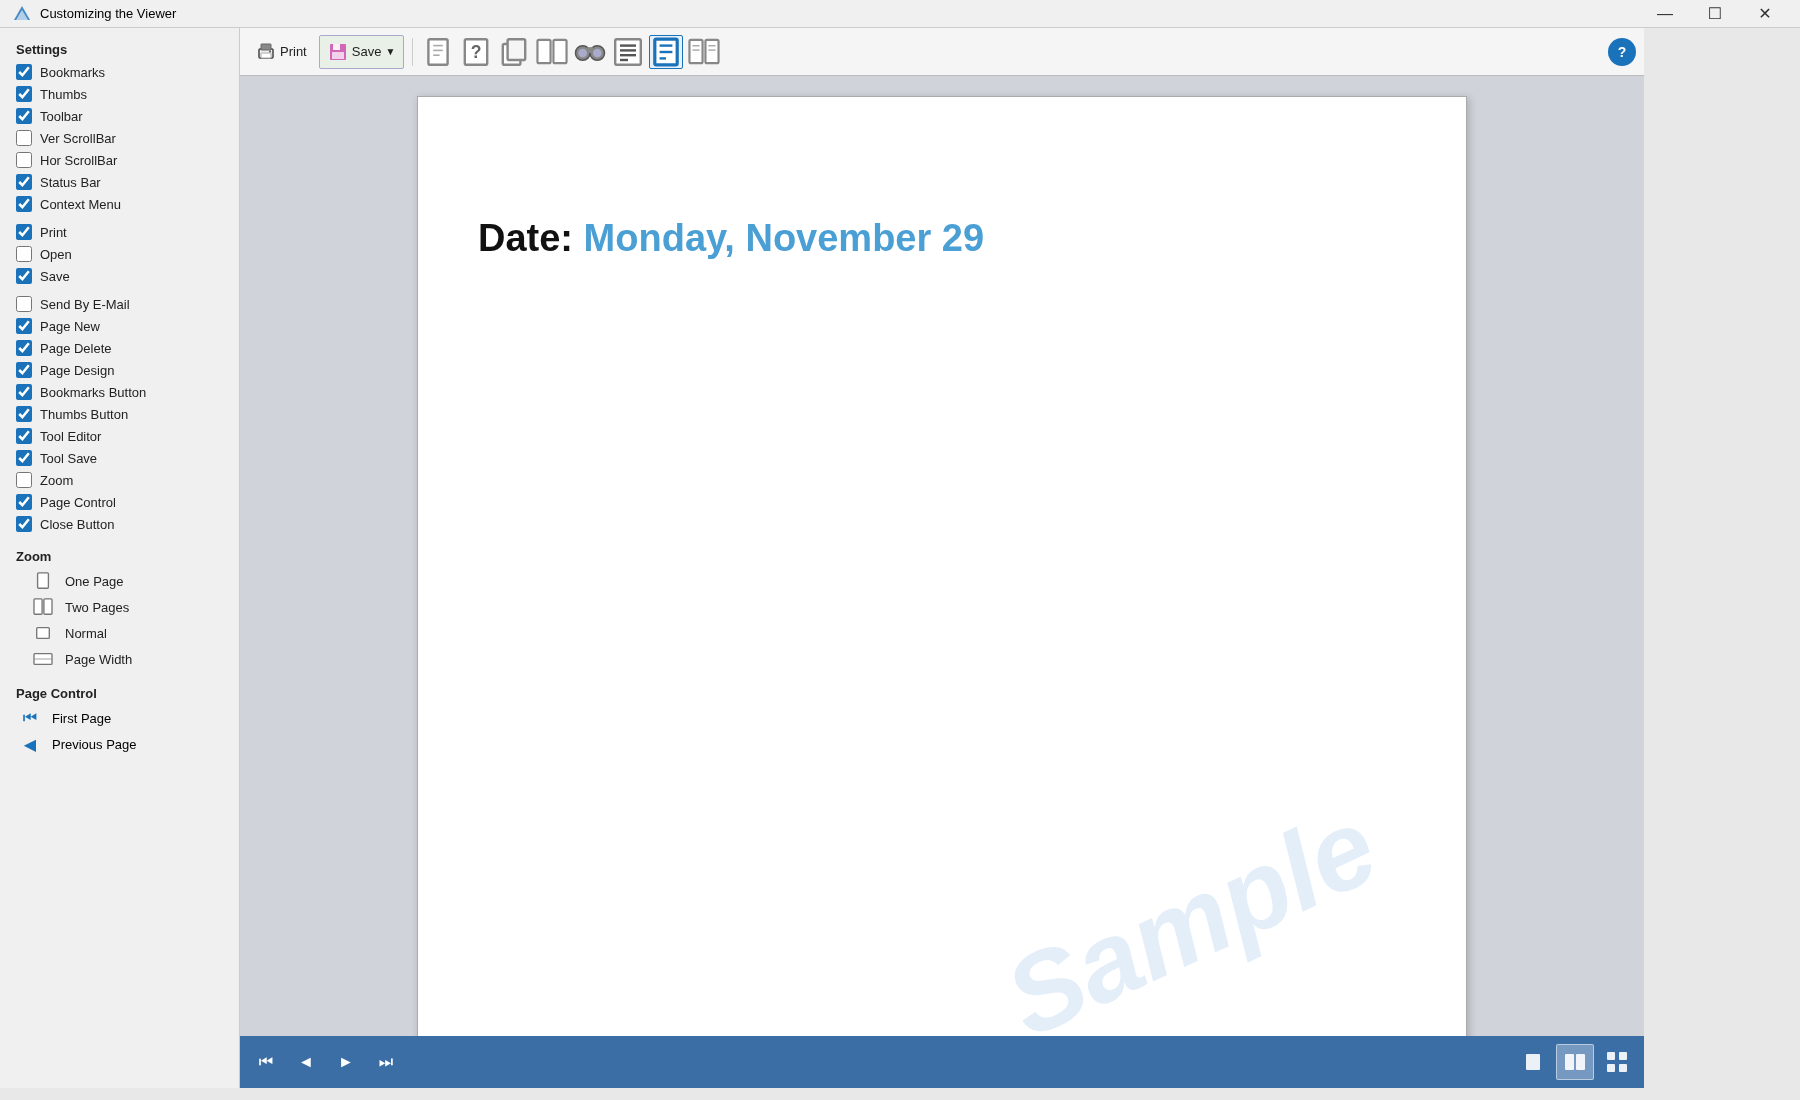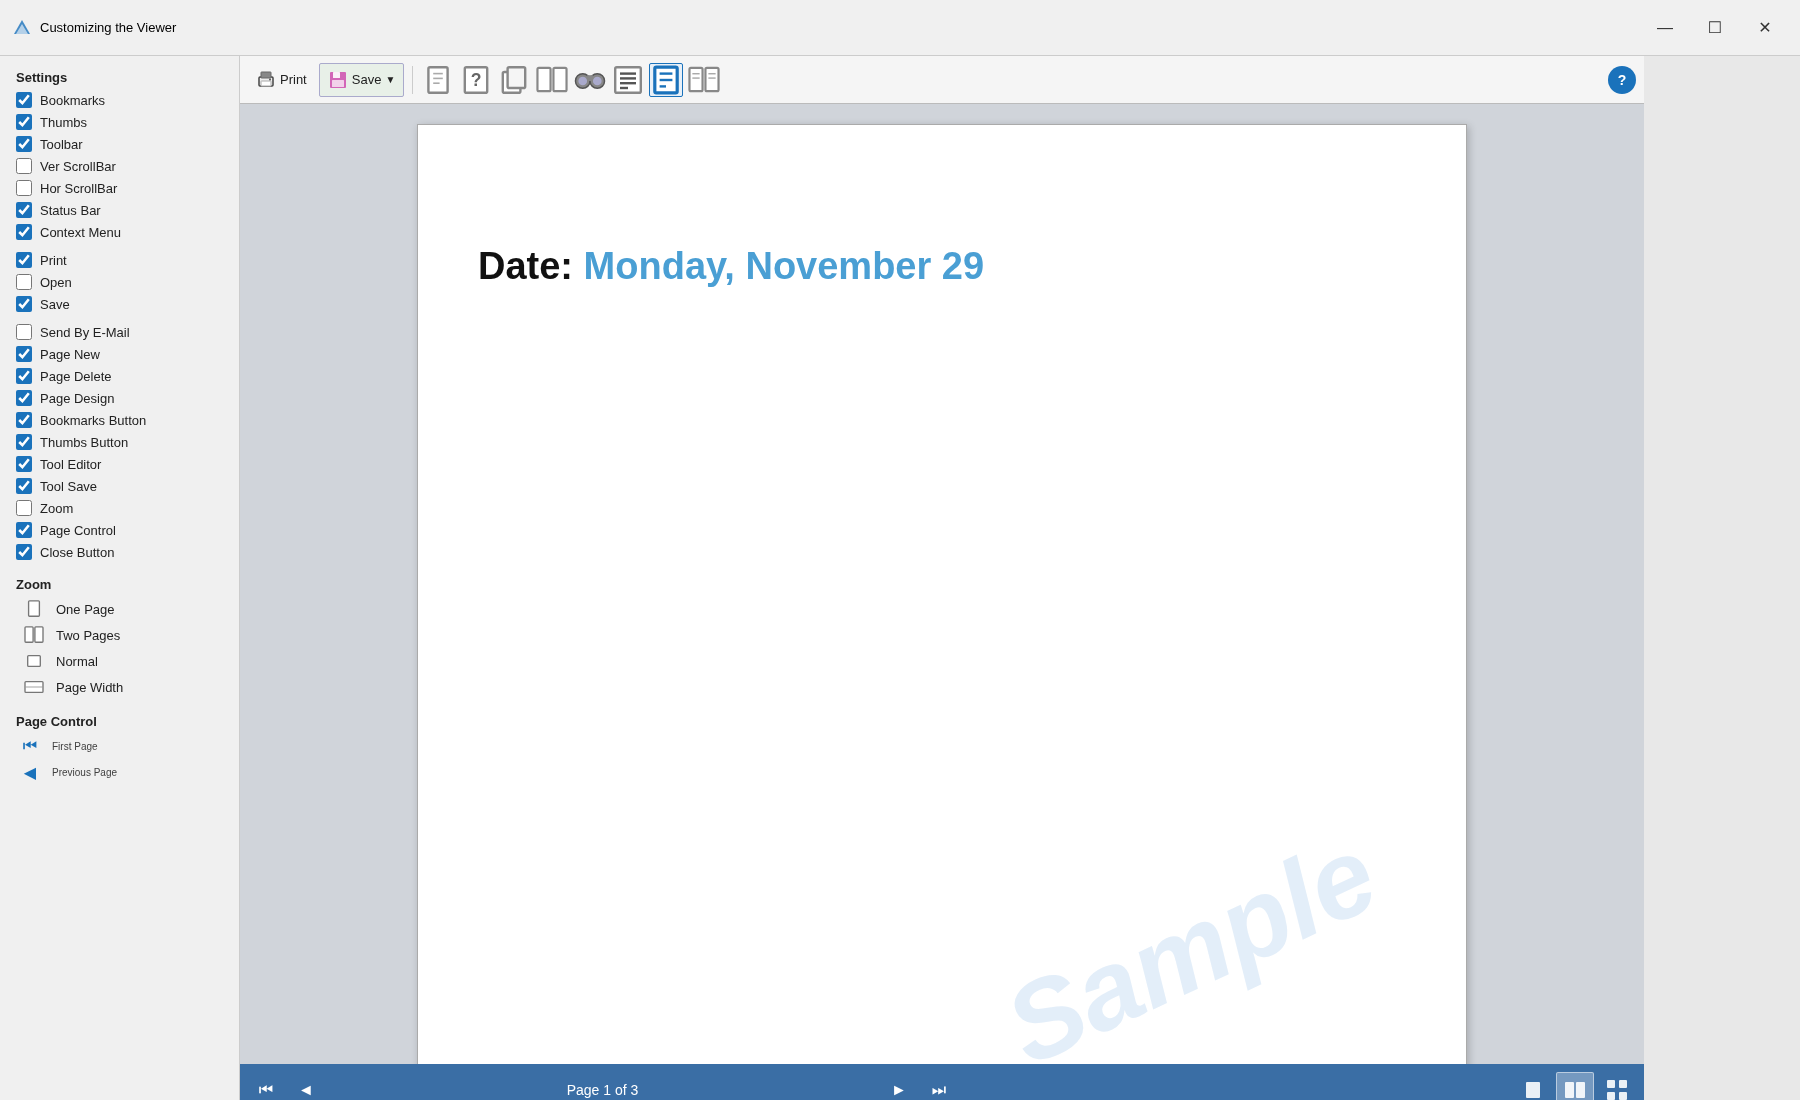--- a/index.html
+++ b/index.html
@@ -1,21 +1,21 @@
 <!DOCTYPE html>
 <html><head>
   <meta charset="utf-8">
   <style>
     * { box-sizing: border-box; margin: 0; padding: 0; }
     body { font-family: 'Segoe UI', Arial, sans-serif; font-size: 13px; background: #e8e8e8; overflow: hidden; width: 1800px; height: 1100px; }
 
     
     .title-bar {
       background: #f0f0f0;
-      height: 56px;
+      height: 28px;
       display: flex;
       align-items: center;
       padding: 0 12px;
       border-bottom: 1px solid #ccc;
       user-select: none;
     }
     .title-bar-icon { width: 20px; height: 20px; margin-right: 8px; }
     .title-bar-title { font-size: 13px; color: #000; flex: 1; }
     .title-bar-controls { display: flex; gap: 4px; }
     .title-bar-btn {
@@ -64,21 +64,21 @@
       cursor: pointer;
     }
     .sidebar-divider {
       height: 8px;
     }
 
     
     .zoom-item {
       display: flex;
       align-items: center;
-      padding: 3px 20px;
+      padding: 3px 29px;
       cursor: pointer;
     }
     .zoom-icon {
       width: 28px; height: 20px; margin-right: 8px;
       display: flex; align-items: center; justify-content: center;
       flex-shrink: 0;
     }
     .zoom-icon svg { width: 22px; height: 18px; }
     .zoom-label { font-size: 13px; color: #222; }
 
@@ -87,21 +87,21 @@
       display: flex;
       align-items: center;
       padding: 3px 16px;
       cursor: pointer;
     }
     .page-ctrl-icon {
       width: 28px; height: 20px; margin-right: 8px;
       display: flex; align-items: center; justify-content: center;
       color: #1a72bb; font-size: 16px; flex-shrink: 0;
     }
-    .page-ctrl-label { font-size: 10px; color: #404040; }
+    .page-ctrl-label { font-size: 13px; color: #000000; }
 
     
     .right-content {
       display: flex;
       flex-direction: column;
       flex: 1;
       background: #d0d4da;
     }
 
     
@@ -492,21 +492,20 @@
             <span>Date:</span>
             <span class="value">Monday, November 29</span>
           </div>
         </div>
       </div>
     </div>
 
     <div class="status-bar">
       <button class="nav-btn" title="First Page">⏮</button>
       <button class="nav-btn" title="Previous Page">◄</button>
-      <div class="page-info">Page 1 of 3</div>
       <button class="nav-btn" title="Next Page">►</button>
       <button class="nav-btn" title="Last Page">⏭</button>
       <div style="flex:1"></div>
       <button class="view-btn" title="Single Page View">
         <svg viewBox="0 0 20 20" width="20" height="20">
           <rect x="3" y="2" width="14" height="16" rx="1" fill="white" opacity="0.9"></rect>
         </svg>
       </button>
       <button class="view-btn active" title="Book View">
         <svg viewBox="0 0 22 20" width="22" height="20">

